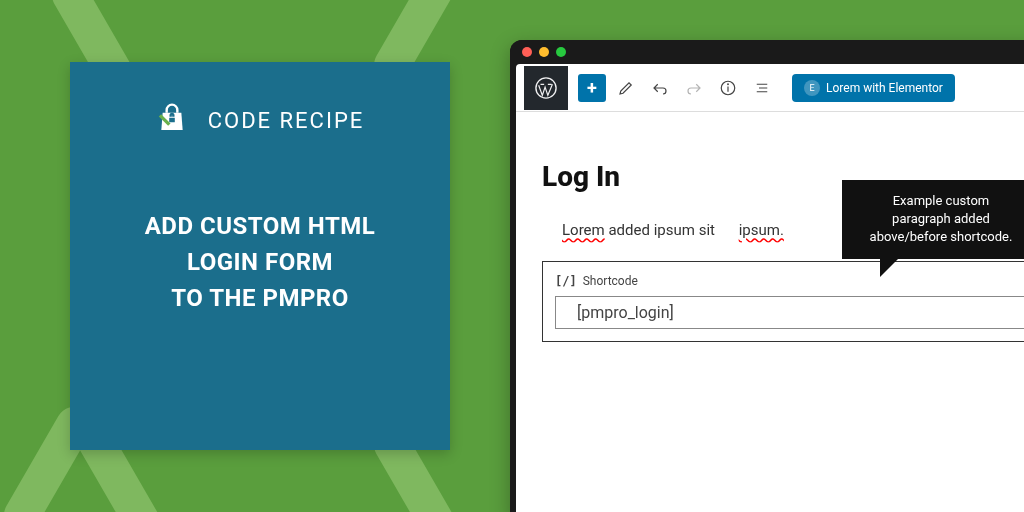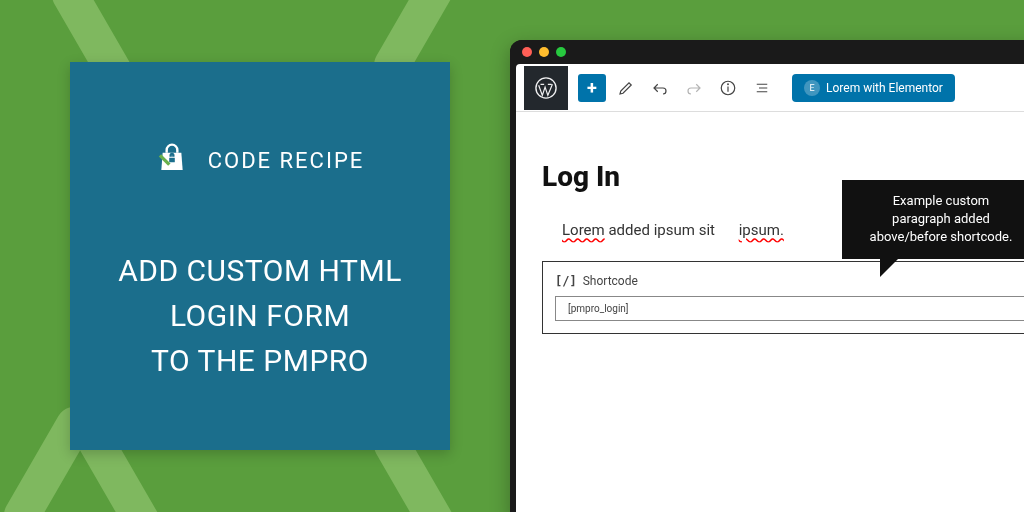--- a/index.html
+++ b/index.html
@@ -35,31 +35,30 @@
     padding: 40px 30px;
     text-align: center;
     box-shadow: 0 4px 12px rgba(0,0,0,0.2);
   }
   .brand-row {
     display: flex;
     align-items: center;
     justify-content: center;
     gap: 20px;
     margin-bottom: 70px;
-    margin-top: 40px;
   }
   .brand-row svg { width: 32px; height: 32px; }
   .brand-text {
     font-size: 22px;
     letter-spacing: 2px;
     font-weight: 400;
   }
   .headline {
-    font-size: 30px;
-    font-weight: 400;
+    font-size: 24px;
+    font-weight: 700;
     line-height: 1.5;
     letter-spacing: 0.5px;
   }
 
   .browser {
     position: absolute;
     left: 510px;
     top: 40px;
     width: 560px;
     height: 480px;
@@ -165,22 +164,22 @@
     display: flex;
     align-items: center;
     gap: 6px;
     font-size: 12px;
     color: #444;
     margin-bottom: 8px;
   }
   .shortcode-input {
     width: 100%;
     border: 1px solid #888;
-    padding: 6px 12px;
-    font-size: 10px;
+    padding: 6px 21px;
+    font-size: 16px;
     font-family: inherit;
     color: #444;
   }
 
   .tooltip {
     position: absolute;
     top: 68px;
     right: 24px;
     width: 198px;
     background: #111;

